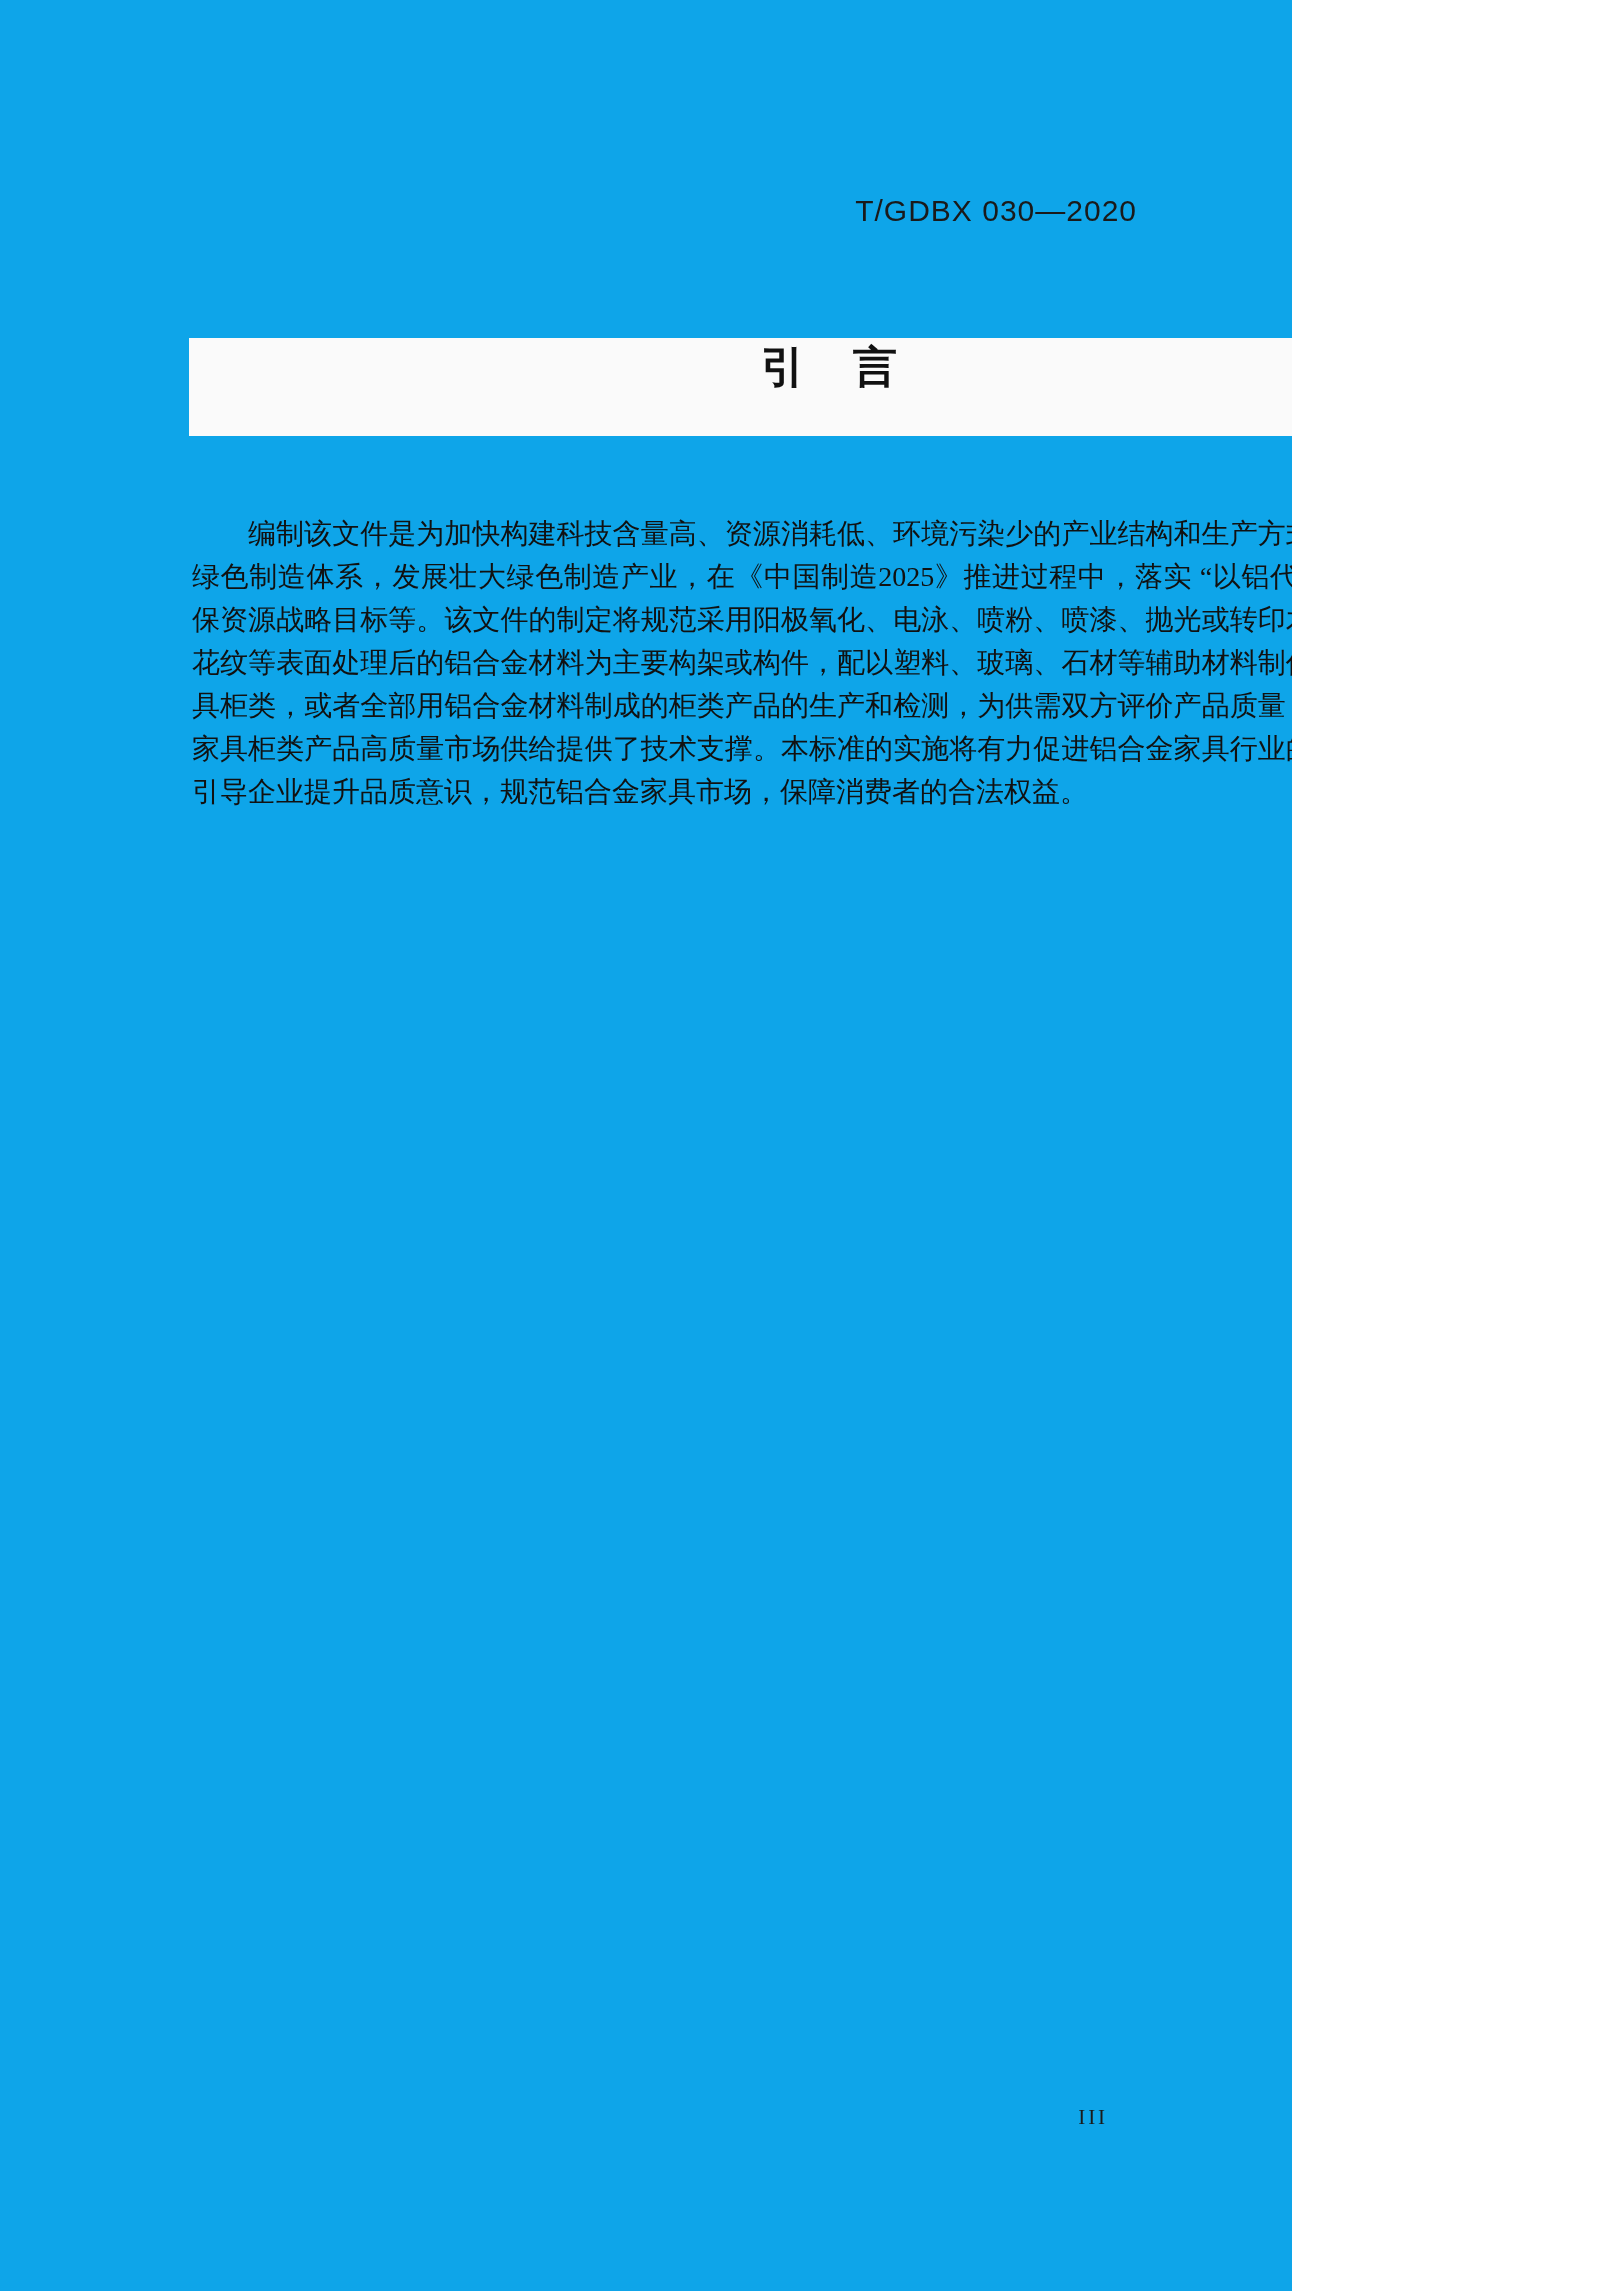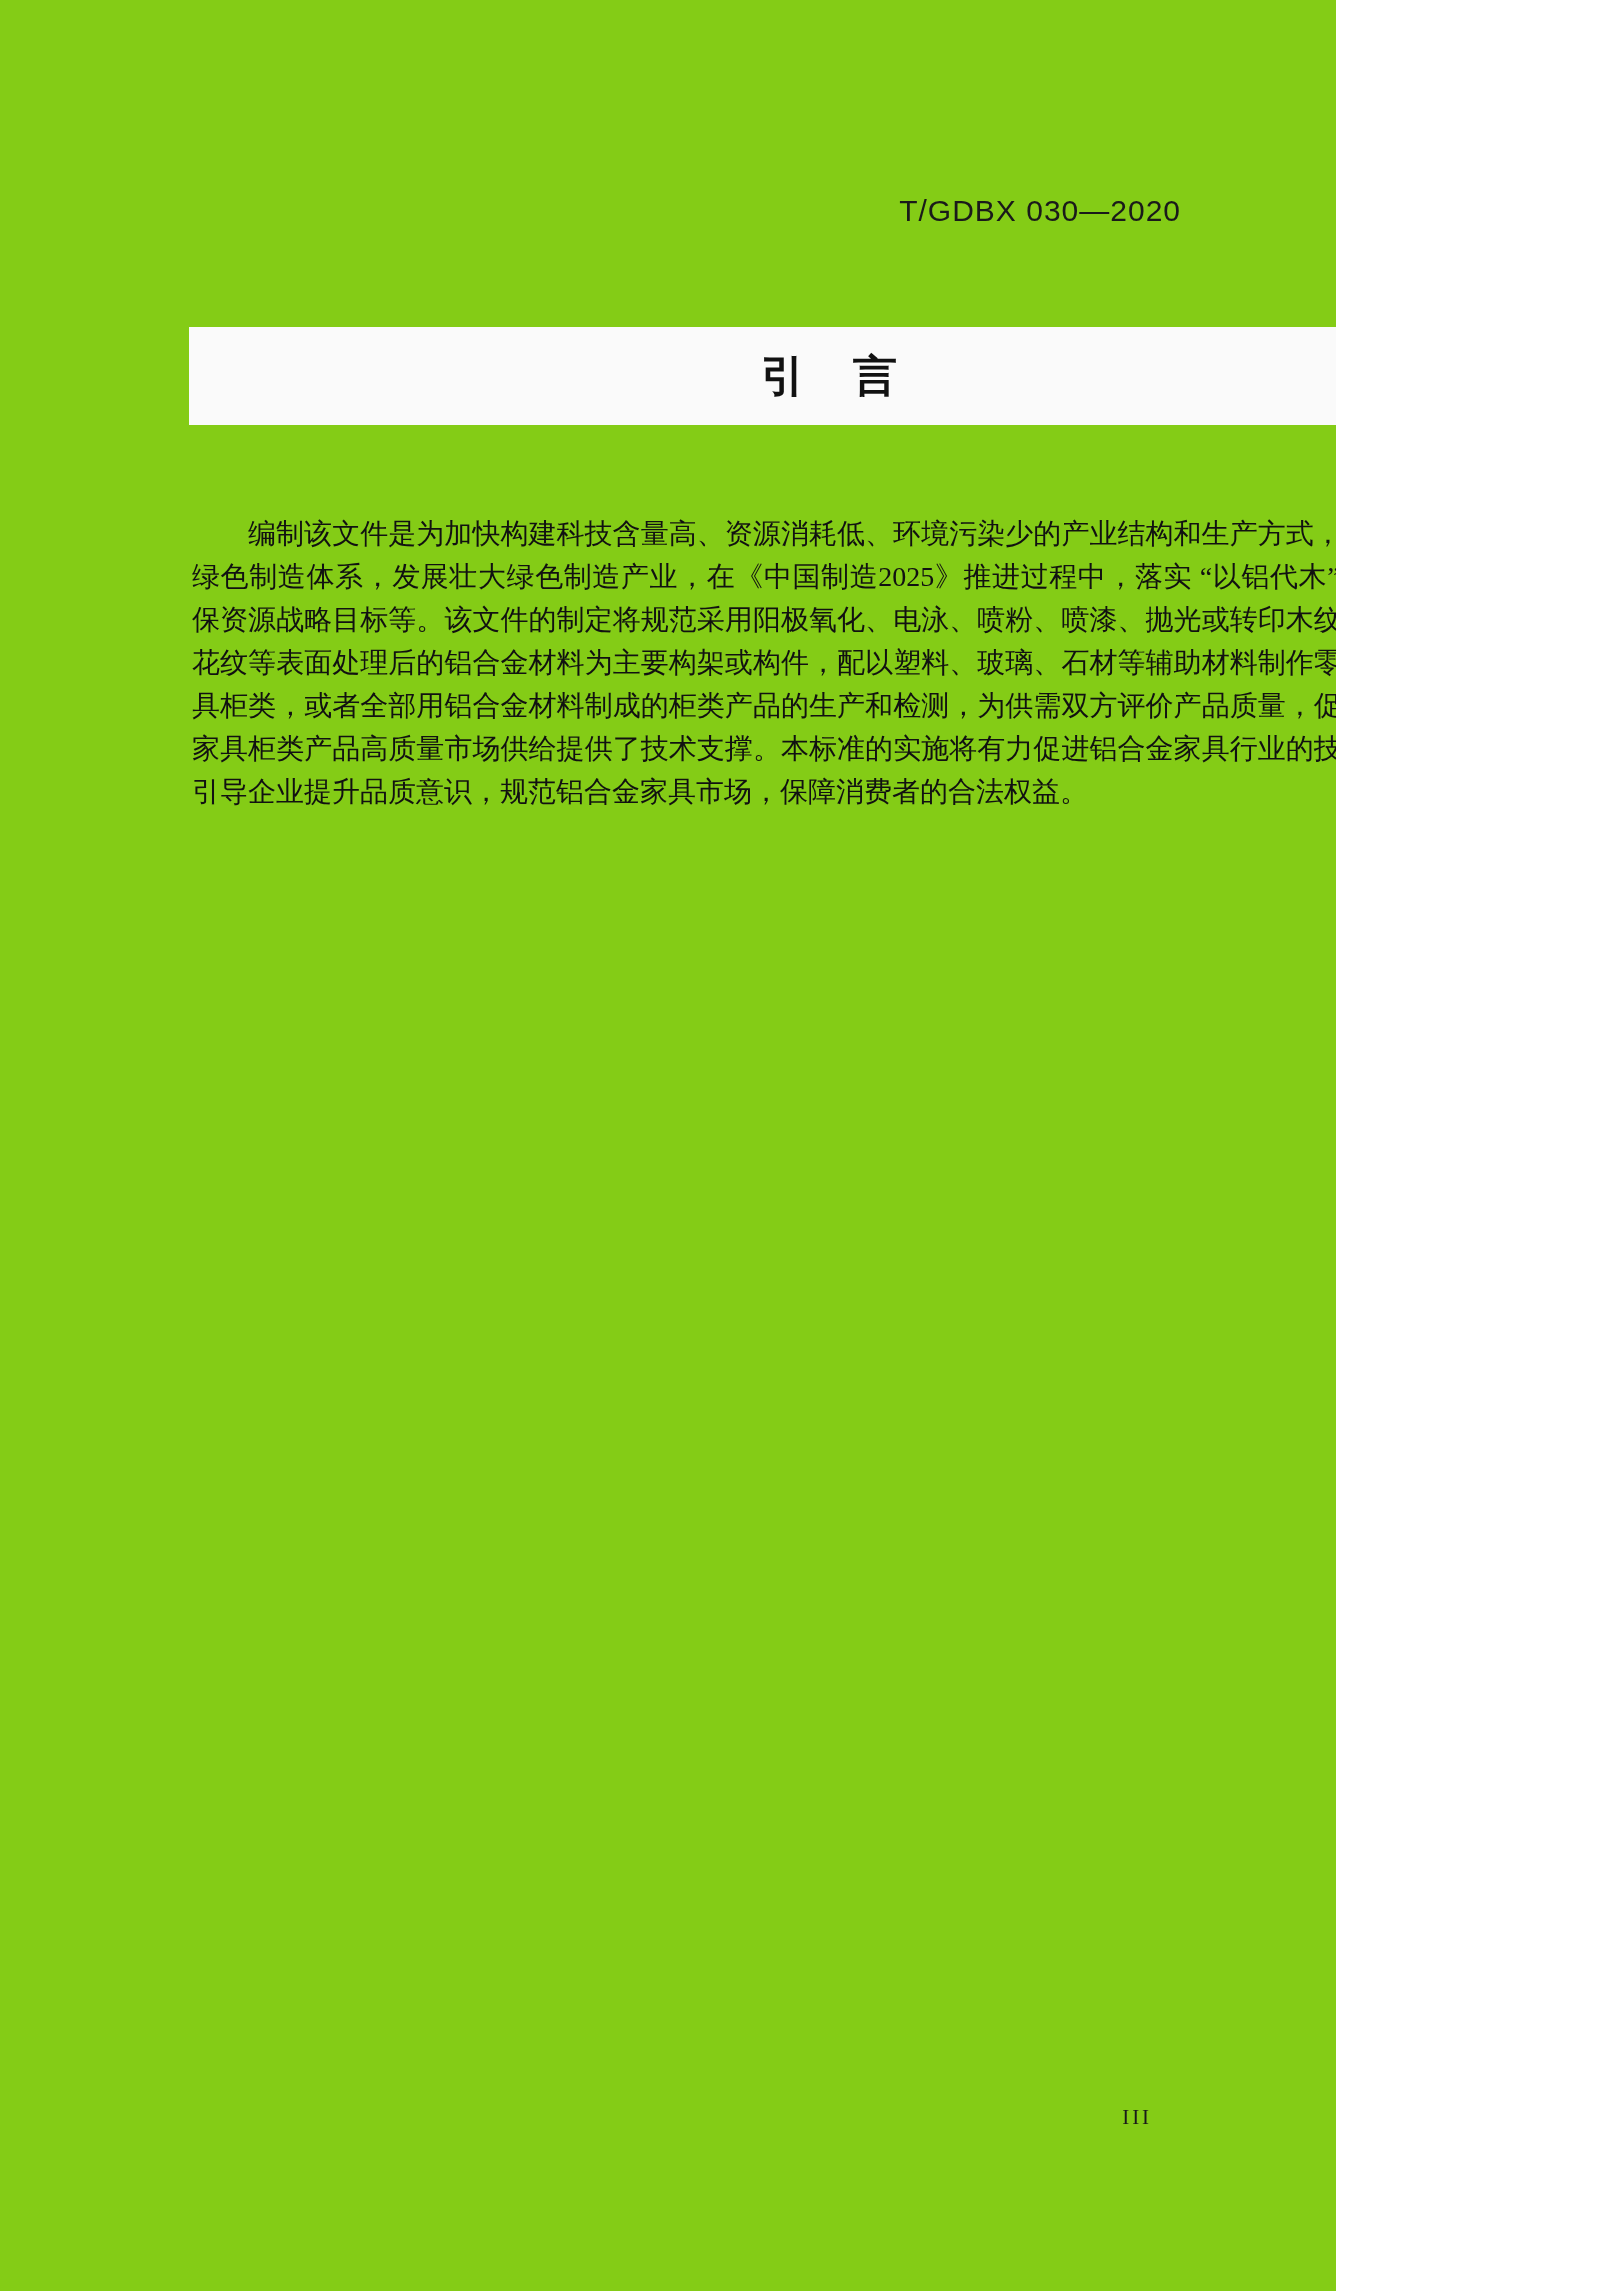--- a/index.html
+++ b/index.html
@@ -4,45 +4,43 @@
 <style>
   html, body {
     margin: 0;
     padding: 0;
     background: #ffffff;
   }
   .page {
     position: relative;
     width: 1292px;
     height: 2292px;
-    background: #84cc16;
+    background: #0ea5e9;
     color: #141414;
     overflow: hidden;
-    padding-left: 44px;
   }
   .doc-code {
     position: absolute;
     top: 194px;
     right: 155px;
     font-family: "Liberation Sans", "DejaVu Sans", sans-serif;
     font-size: 30px;
     font-weight: 500;
     letter-spacing: 1px;
     color: #1a1a1a;
     white-space: nowrap;
   }
   .title-band {
     position: absolute;
     left: 189px;
-    top: 327px;
+    top: 338px;
     width: 1282px;
     height: 98px;
     background: #fafafa;
     display: flex;
-    align-items: center;
     justify-content: center;
   }
   .page-title {
     margin: 0;
     font-family: "Liberation Sans", "DejaVu Sans", sans-serif;
     font-weight: 700;
     font-size: 44px;
     letter-spacing: 2px;
     color: #111111;
     white-space: pre;

